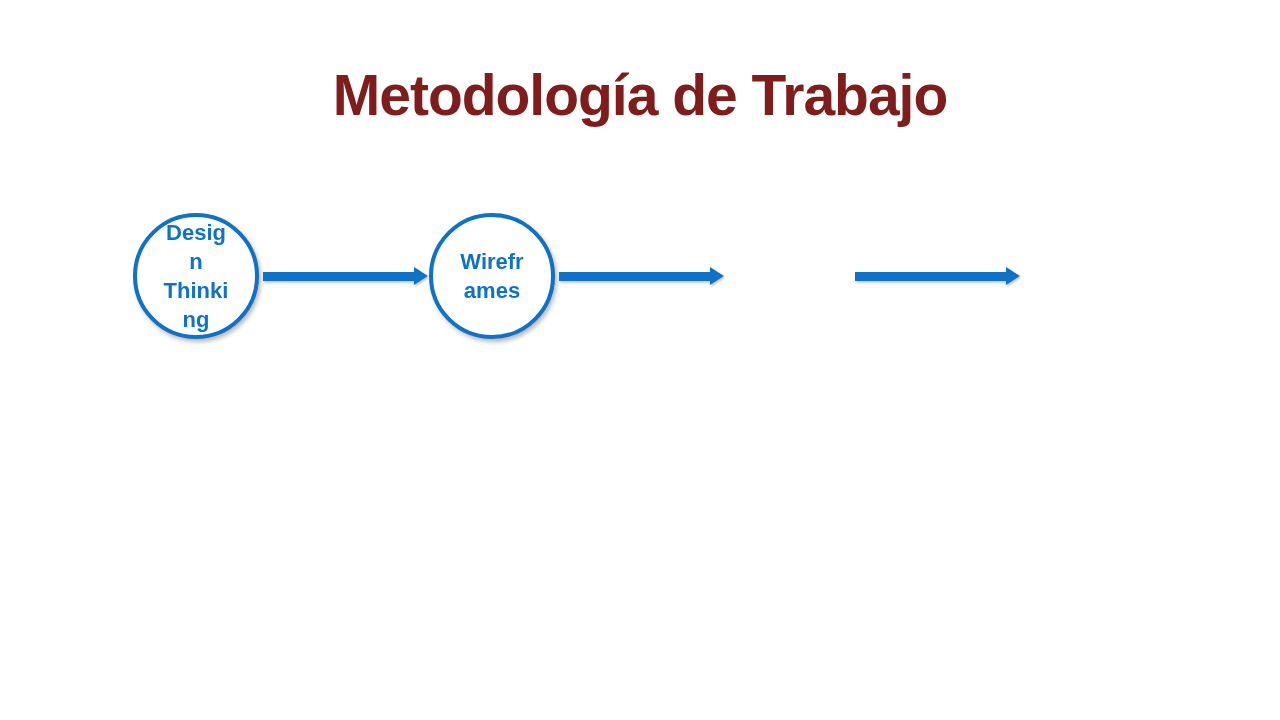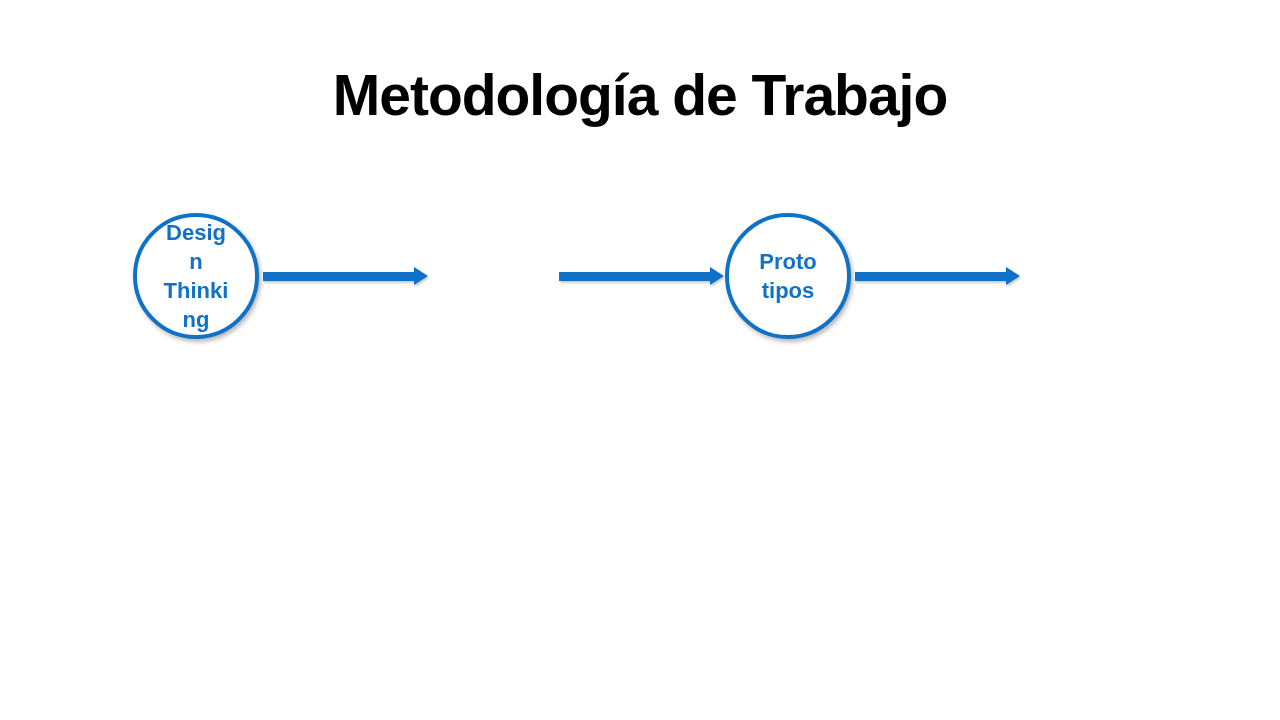--- a/index.html
+++ b/index.html
@@ -17,21 +17,21 @@
   }
   .slide-title {
     position: absolute;
     top: 62px;
     left: 0;
     width: 1280px;
     text-align: center;
     font-size: 57px;
     font-weight: bold;
     letter-spacing: -1px;
-    color: #000000;
+    color: #7f1d1d;
     margin: 0;
   }
   .diagram {
     position: absolute;
     left: 0;
     top: 7px;
     width: 1280px;
     height: 720px;
   }
   .node {
@@ -99,30 +99,30 @@
 n
 Thinki
 ng</div>
     </div>
 
     <div class="arrow arrow-1">
       <div class="arrow-body"></div>
       <div class="arrow-head"></div>
     </div>
 
+    <div class="node node-2">
+      <div class="node-label">Wirefr
+ames</div>
+    </div>
 
     <div class="arrow arrow-2">
       <div class="arrow-body"></div>
       <div class="arrow-head"></div>
     </div>
 
-    <div class="node node-3">
-      <div class="node-label">Proto
-tipos</div>
-    </div>
 
     <div class="arrow arrow-3">
       <div class="arrow-body"></div>
       <div class="arrow-head"></div>
     </div>
 
 
   </div>
 </div>
 

